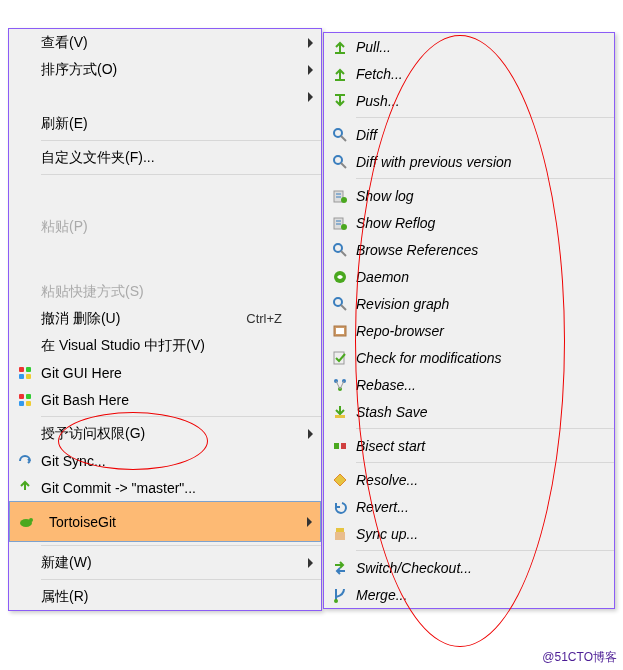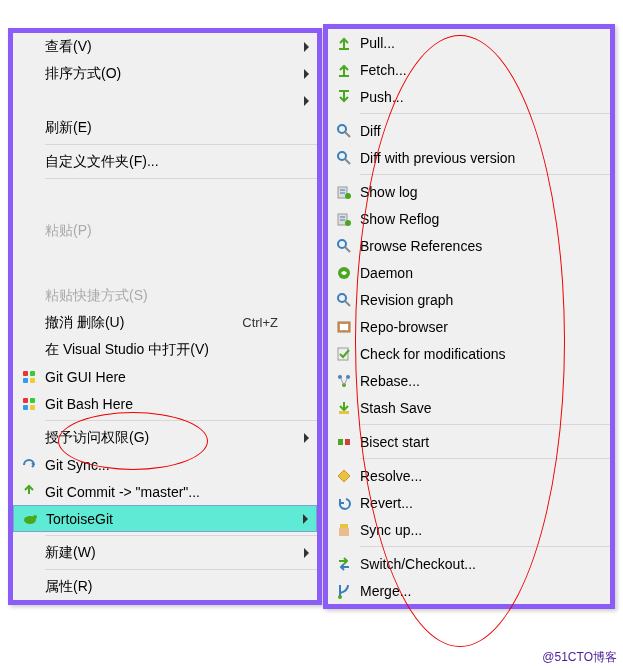--- a/index.html
+++ b/index.html
@@ -8,34 +8,34 @@
   font-size: 14px;
   background: #fff;
   width: 623px;
   height: 670px;
   position: relative;
   overflow: hidden;
 }
 .menu {
   position: absolute;
   background: #f0f0f0;
-  border: 5px solid #8b5cf6;
+  border: 1px solid #8b5cf6;
   box-shadow: 2px 2px 4px rgba(0,0,0,0.2);
 }
 .menu-left { left: 8px; top: 28px; width: 314px; }
-.menu-right { left: 323px; top: 24px; width: 292px; }
+.menu-right { left: 323px; top: 32px; width: 292px; font-style: italic; }
 .item {
   display: flex;
   align-items: center;
   height: 27px;
   padding: 0 6px 0 0;
   position: relative;
   cursor: default;
 }
-.item.highlighted { background: #5eead4; border: 1px solid #7da2ce; height: 27px; }
+.item.highlighted { background: #fdba74; border: 1px solid #7da2ce; height: 41px; gap: 7px; }
 .item.disabled { color: #aaa; margin-top: 38px; }
 .icon-slot {
   width: 32px;
   height: 26px;
   display: flex;
   align-items: center;
   justify-content: center;
   flex-shrink: 0;
 }
 .label { flex: 1; white-space: nowrap; color: #000; }

